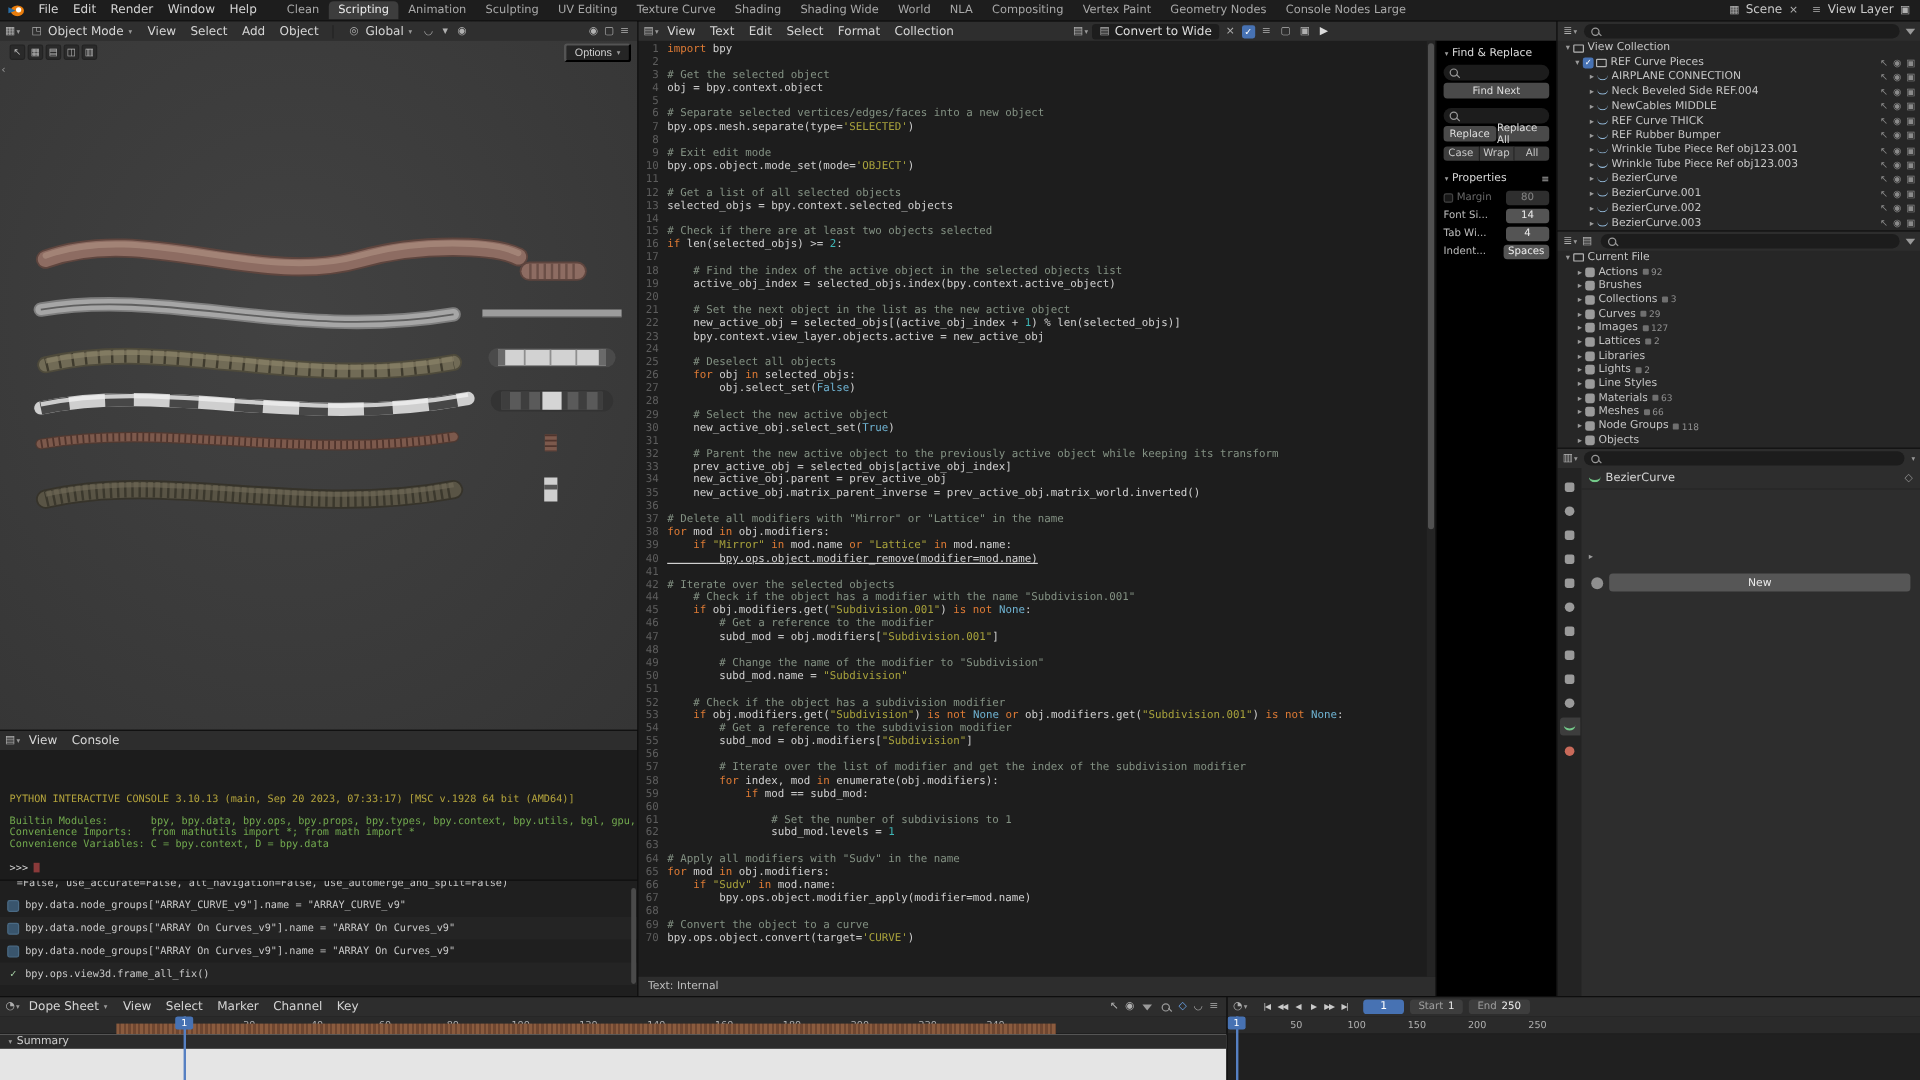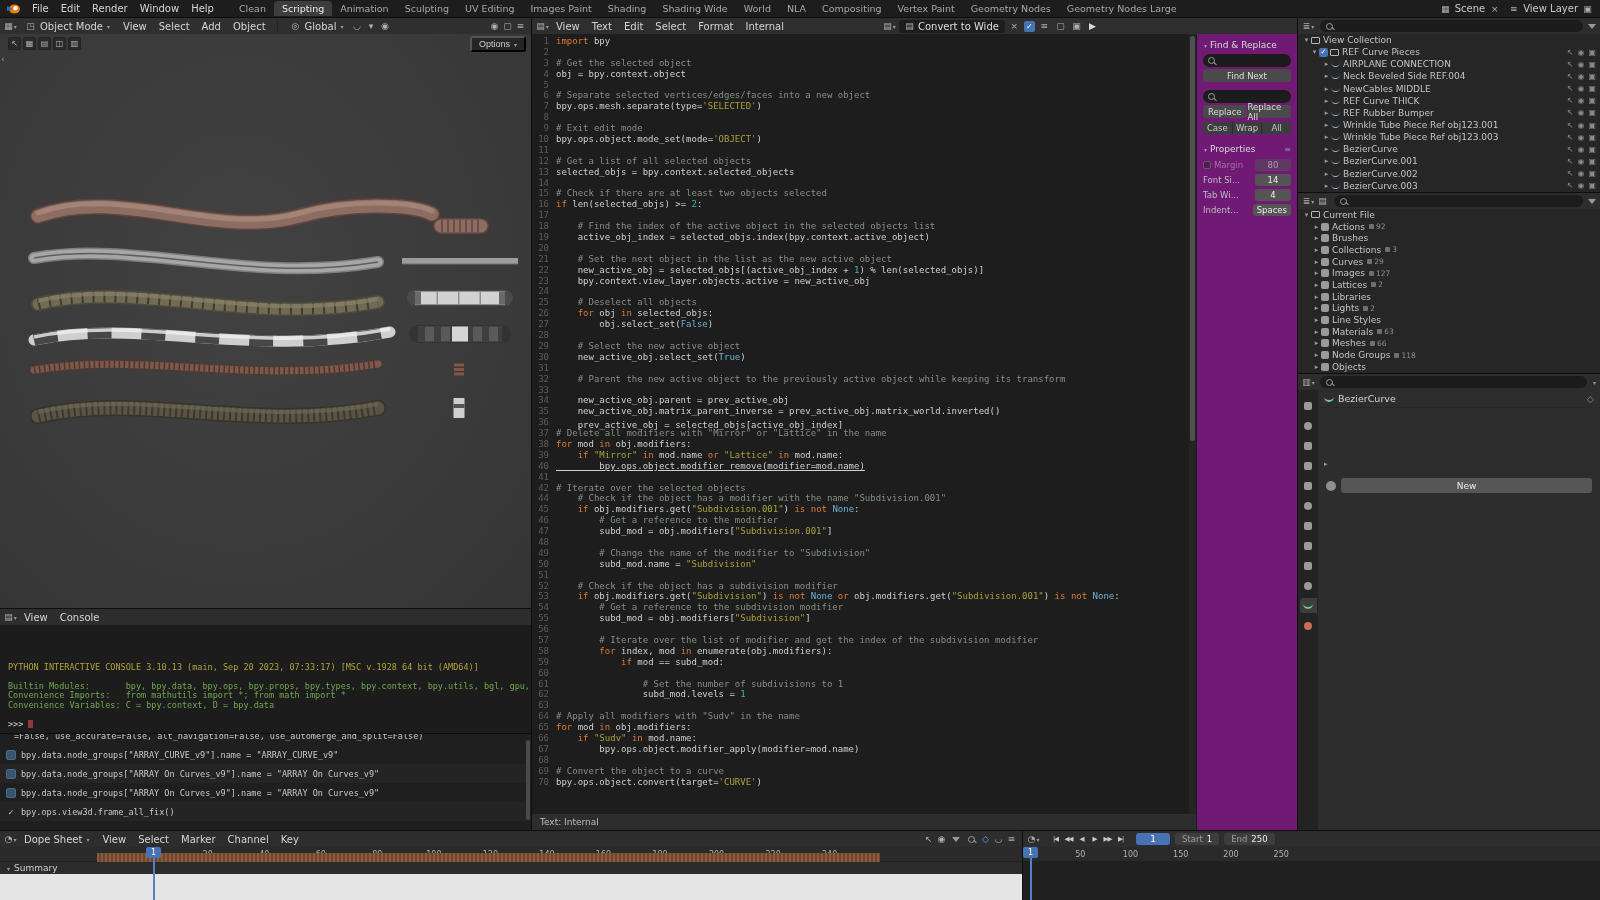--- a/index.html
+++ b/index.html
@@ -46,21 +46,21 @@
   
   #texted { left:532px; top:18px; width:765px; height:812px; background:#1d1d1d; }
   #texted .hdr { background:#2e2e2e; }
   #code { position:absolute; left:0; top:16px; width:656px; bottom:16px; overflow:hidden; font-family:"DejaVu Sans Mono",monospace; font-size:9px; line-height:10.9px; padding-top:2px; }
   .codeline { display:flex; white-space:pre; height:10.9px; }
   .ln { width:24px; text-align:right; color:#5d5d5d; padding-right:7px; flex:0 0 auto; }
   .c { color:#839183; } .k { color:#df7b35; } .s { color:#a8a23c; } .n { color:#3fb6b6; } .b { color:#6fb3d2; }
   #code-scroll { position:absolute; left:657px; top:16px; width:7px; bottom:16px; background:#242424; }
   #code-scroll .thumb { position:absolute; left:1px; right:1px; top:2px; height:405px; background:#505050; border-radius:3px; }
   #ted-footer { position:absolute; left:0; bottom:0; width:664px; height:16px; background:#2d2d2d; display:flex; align-items:center; padding-left:8px; font-size:9px; color:#bdbdbd; }
-  #ted-sidebar { position:absolute; right:0; top:16px; width:101px; bottom:0; background:#701a75; border-left:1px solid #1a1a1a; font-size:8.5px; }
+  #ted-sidebar { position:absolute; right:0; top:16px; width:101px; bottom:0; background:#000000; border-left:1px solid #1a1a1a; font-size:8.5px; }
   .shdr { display:flex; align-items:center; gap:3px; padding:0 6px; height:14px; margin-top:4px; color:#dadada; font-size:9px; }
   .shdr .spread { margin-left:auto; color:#9a9a9a; font-size:8px; }
   .sinput { margin:2px 6px; height:13px; background:#1c1c1c; border-radius:7px; display:flex; align-items:center; padding:0 5px; gap:3px; }
   .sbtn { margin:1px 6px; height:13px; background:#4a4a4a; border-radius:3px; display:flex; align-items:center; justify-content:center; font-size:8.5px; color:#dedede; }
   .btnrow { display:flex; margin:1px 6px; gap:1px; }
   .btnrow .sbtn { flex:1; margin:0; }
   .segrow { display:flex; margin:4px 6px 0 6px; }
   .seg { flex:1; background:#3d3d3d; font-size:8.5px; color:#c9c9c9; display:flex; align-items:center; justify-content:center; height:12px; border-right:1px solid #2a2a2a; }
   .seg:first-child { border-radius:3px 0 0 3px; }
   .seg:last-child { border-radius:0 3px 3px 0; border-right:none; }
@@ -146,29 +146,29 @@
         <span class="menu">Render</span>
         <span class="menu">Window</span>
         <span class="menu">Help</span>
       </nav>
     <div id="ws-tabs" style="display:flex; margin-left:10px;">
         <span class="wtab">Clean</span>
         <span class="wtab active">Scripting</span>
         <span class="wtab">Animation</span>
         <span class="wtab">Sculpting</span>
         <span class="wtab">UV Editing</span>
-        <span class="wtab">Images Paint</span>
+        <span class="wtab">Texture Curve</span>
         <span class="wtab">Shading</span>
         <span class="wtab">Shading Wide</span>
         <span class="wtab">World</span>
         <span class="wtab">NLA</span>
         <span class="wtab">Compositing</span>
         <span class="wtab">Vertex Paint</span>
         <span class="wtab">Geometry Nodes</span>
-        <span class="wtab">Geometry Nodes Large</span>
+        <span class="wtab">Console Nodes Large</span>
       </div>
     <div id="topbar-right">
       <span class="tb-group">
         <span class="ico">▦</span>
         <span>Scene</span>
         <span class="ico">×</span>
       </span>
       <span class="tb-group">
         <span class="ico">≡</span>
         <span>View Layer</span>
@@ -309,21 +309,21 @@
 
   <div id="texted" class="panel">
     <div class="hdr">
       <span class="ico">▤<span class="caret">▾</span></span>
       <nav id="ted-menus" style="display:flex;">
           <span class="menu">View</span>
           <span class="menu">Text</span>
           <span class="menu">Edit</span>
           <span class="menu">Select</span>
           <span class="menu">Format</span>
-          <span class="menu">Internal</span>
+          <span class="menu">Collection</span>
         </nav>
       <span style="margin-left:92px;display:flex;align-items:center;gap:3px;">
         <span class="ico">▤<span class="caret">▾</span></span>
         <span class="field-name">
           <span class="ico" style="width:9px;">▤</span>
           <span>Convert to Wide</span>
         </span>
         <span class="ico">×</span>
         <span class="bluechk">✓</span>
         <span class="ico">≡</span>
@@ -358,21 +358,21 @@
         <div class="codeline"><span class="ln">23</span><span style="white-space: pre;">    bpy.context.view_layer.objects.active = new_active_obj</span></div>
         <div class="codeline"><span class="ln">24</span><span style="white-space: pre;"></span></div>
         <div class="codeline"><span class="ln">25</span><span style="white-space: pre;"><span class="c">    # Deselect all objects</span></span></div>
         <div class="codeline"><span class="ln">26</span><span style="white-space: pre;">    <span class="k">for</span> obj <span class="k">in</span> selected_objs:</span></div>
         <div class="codeline"><span class="ln">27</span><span style="white-space: pre;">        obj.select_set(<span class="b">False</span>)</span></div>
         <div class="codeline"><span class="ln">28</span><span style="white-space: pre;"></span></div>
         <div class="codeline"><span class="ln">29</span><span style="white-space: pre;"><span class="c">    # Select the new active object</span></span></div>
         <div class="codeline"><span class="ln">30</span><span style="white-space: pre;">    new_active_obj.select_set(<span class="b">True</span>)</span></div>
         <div class="codeline"><span class="ln">31</span><span style="white-space: pre;"></span></div>
         <div class="codeline"><span class="ln">32</span><span style="white-space: pre;"><span class="c">    # Parent the new active object to the previously active object while keeping its transform</span></span></div>
-        <div class="codeline"><span class="ln">33</span><span style="white-space: pre; margin-top: 35px;">    prev_active_obj = selected_objs[active_obj_index]</span></div>
+        <div class="codeline"><span class="ln">33</span><span style="white-space: pre;">    prev_active_obj = selected_objs[active_obj_index]</span></div>
         <div class="codeline"><span class="ln">34</span><span style="white-space: pre;">    new_active_obj.parent = prev_active_obj</span></div>
         <div class="codeline"><span class="ln">35</span><span style="white-space: pre;">    new_active_obj.matrix_parent_inverse = prev_active_obj.matrix_world.inverted()</span></div>
         <div class="codeline"><span class="ln">36</span><span style="white-space: pre;"></span></div>
         <div class="codeline"><span class="ln">37</span><span style="white-space: pre;"><span class="c"># Delete all modifiers with "Mirror" or "Lattice" in the name</span></span></div>
         <div class="codeline"><span class="ln">38</span><span style="white-space: pre;"><span class="k">for</span> mod <span class="k">in</span> obj.modifiers:</span></div>
         <div class="codeline"><span class="ln">39</span><span style="white-space: pre;">    <span class="k">if</span> <span class="s">"Mirror"</span> <span class="k">in</span> mod.name <span class="k">or</span> <span class="s">"Lattice"</span> <span class="k">in</span> mod.name:</span></div>
         <div class="codeline"><span class="ln">40</span><span style="white-space: pre; text-decoration: underline;">        bpy.ops.object.modifier_remove(modifier=mod.name)</span></div>
         <div class="codeline"><span class="ln">41</span><span style="white-space: pre;"></span></div>
         <div class="codeline"><span class="ln">42</span><span style="white-space: pre;"><span class="c"># Iterate over the selected objects</span></span></div>
         <div class="codeline"><span class="ln">44</span><span style="white-space: pre;"><span class="c">    # Check if the object has a modifier with the name "Subdivision.001"</span></span></div>

